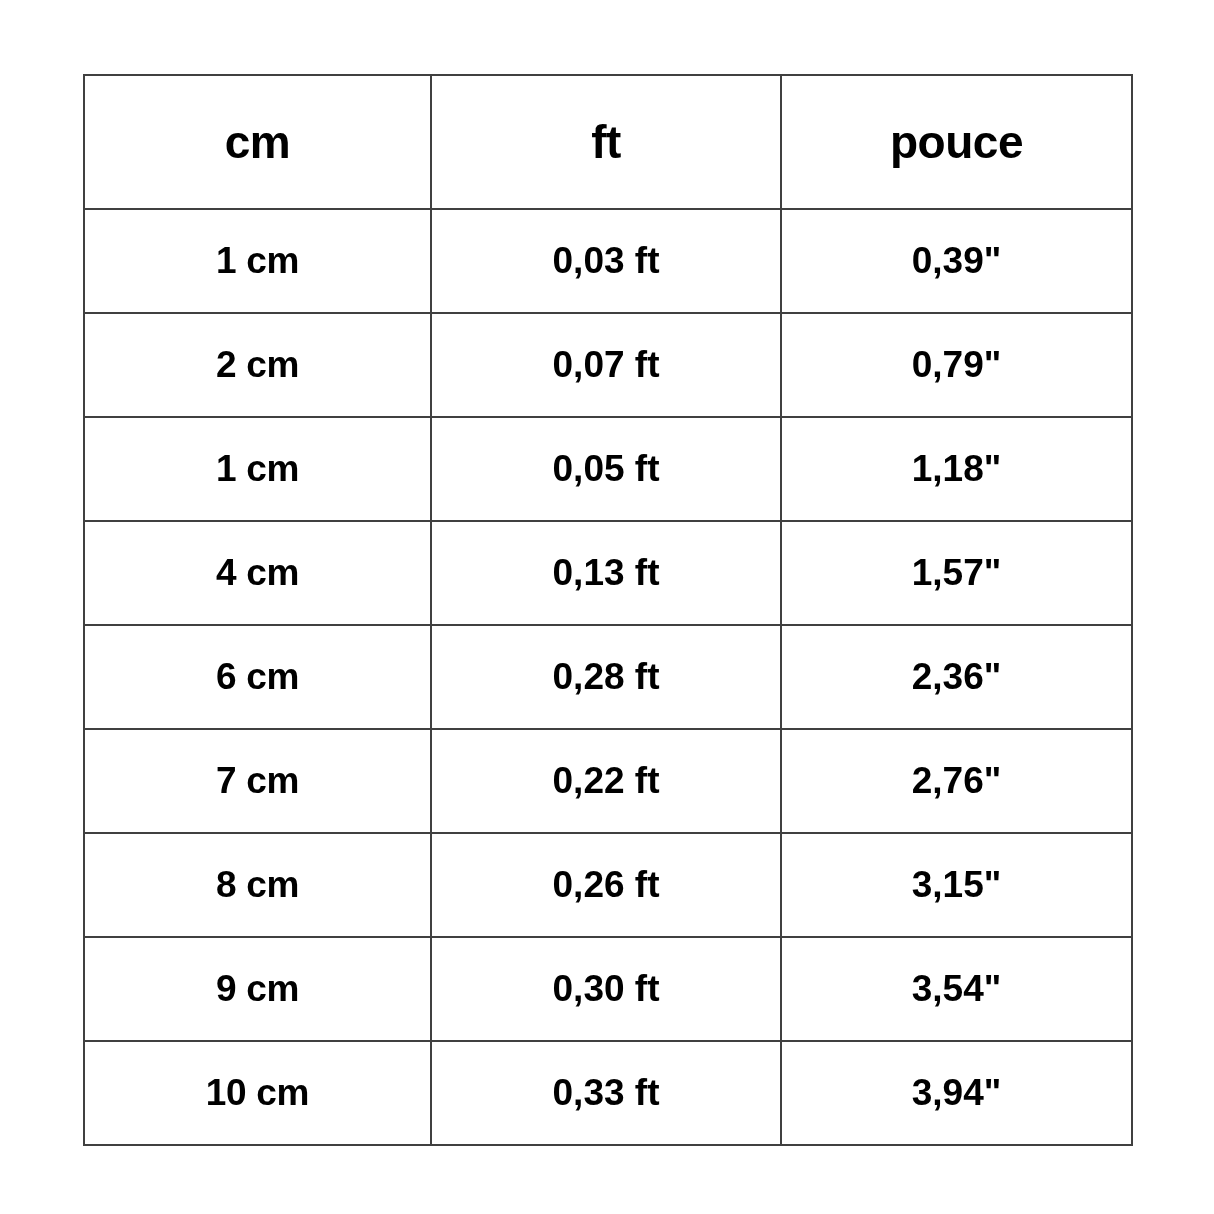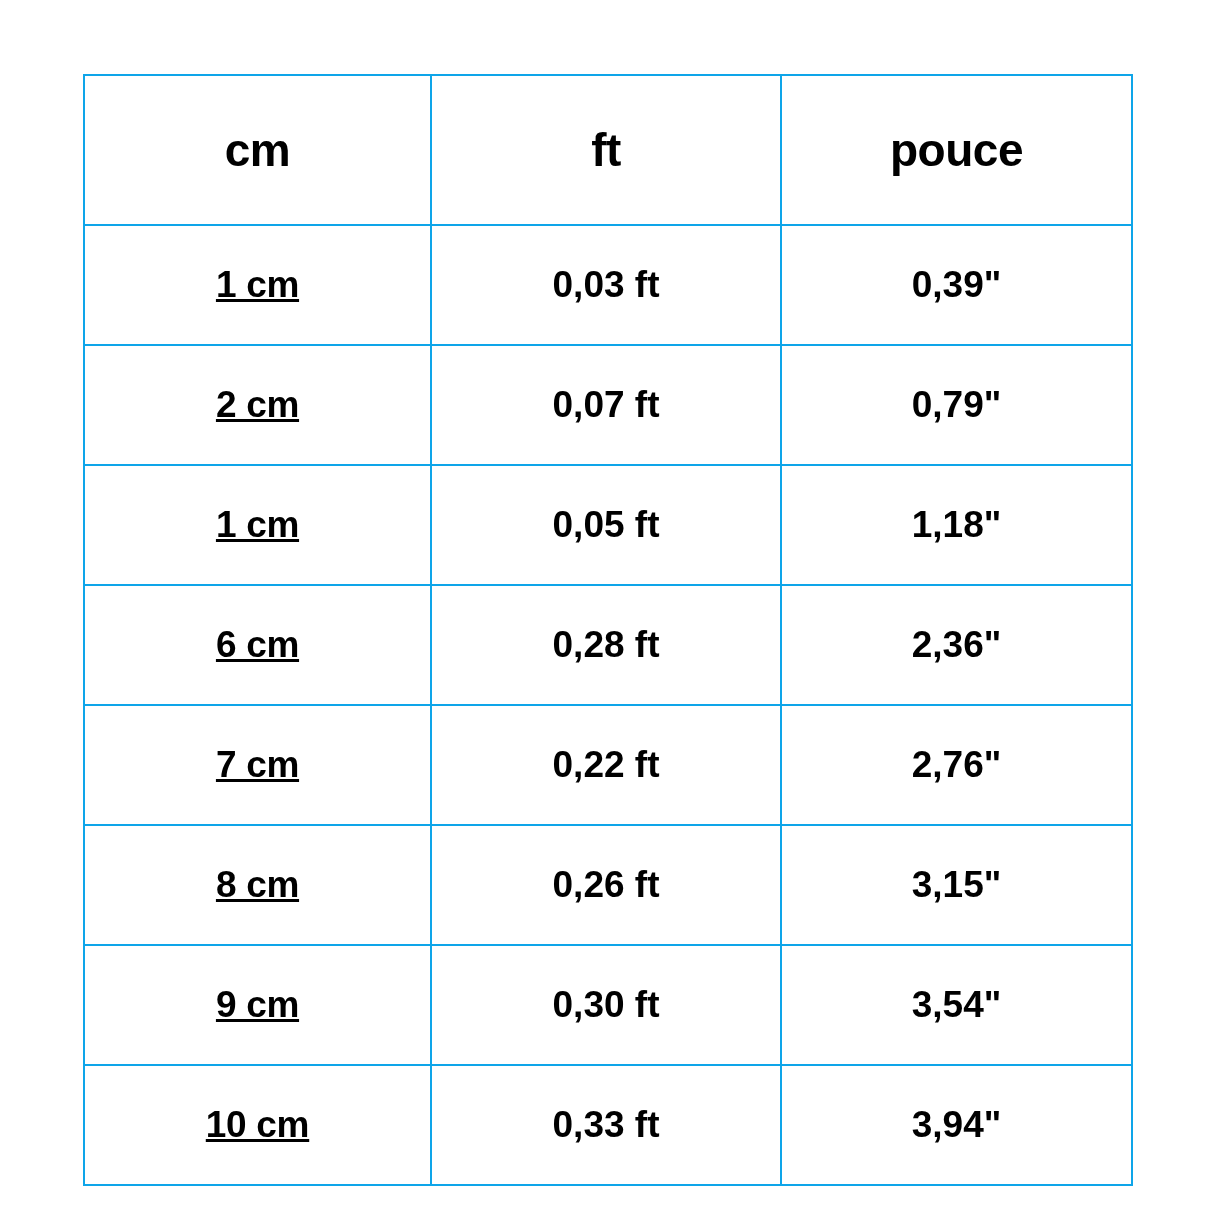--- a/index.html
+++ b/index.html
@@ -31,41 +31,40 @@
     width: 100%;
     height: 100%;
     border-collapse: collapse;
     table-layout: fixed;
   }
   table.conv col.c1 { width: 347px; }
   table.conv col.c2 { width: 350px; }
   table.conv col.c3 { width: 351px; }
 
   table.conv th, table.conv td {
-    border: 2px solid #0ea5e9;
+    border: 2px solid #404040;
     text-align: center;
     vertical-align: middle;
-    padding: 12px;
+    padding: 4px;
   }
   thead th {
     height: 124px;
     font-size: 46px;
     font-weight: bold;
     letter-spacing: -0.5px;
   }
   tbody td {
     height: 94px;
     font-size: 37px;
     font-weight: bold;
     letter-spacing: 0px;
   }
   tbody td.cm-cell {
     font-weight: bold;
     letter-spacing: -0.3px;
-    text-decoration: underline;
   }
 </style>
 </head>
 <body>
 
 <div class="page">
   <div class="table-wrap">
     <table class="conv">
       <colgroup>
         <col class="c1">
@@ -89,20 +88,25 @@
           <td class="cm-cell">2 cm</td>
           <td>0,07 ft</td>
           <td>0,79"</td>
         </tr>
         <tr>
           <td class="cm-cell">1 cm</td>
           <td>0,05 ft</td>
           <td>1,18"</td>
         </tr>
         <tr>
+          <td class="cm-cell">4 cm</td>
+          <td>0,13 ft</td>
+          <td>1,57"</td>
+        </tr>
+        <tr>
           <td class="cm-cell">6 cm</td>
           <td>0,28 ft</td>
           <td>2,36"</td>
         </tr>
         <tr>
           <td class="cm-cell">7 cm</td>
           <td>0,22 ft</td>
           <td>2,76"</td>
         </tr>
         <tr>

